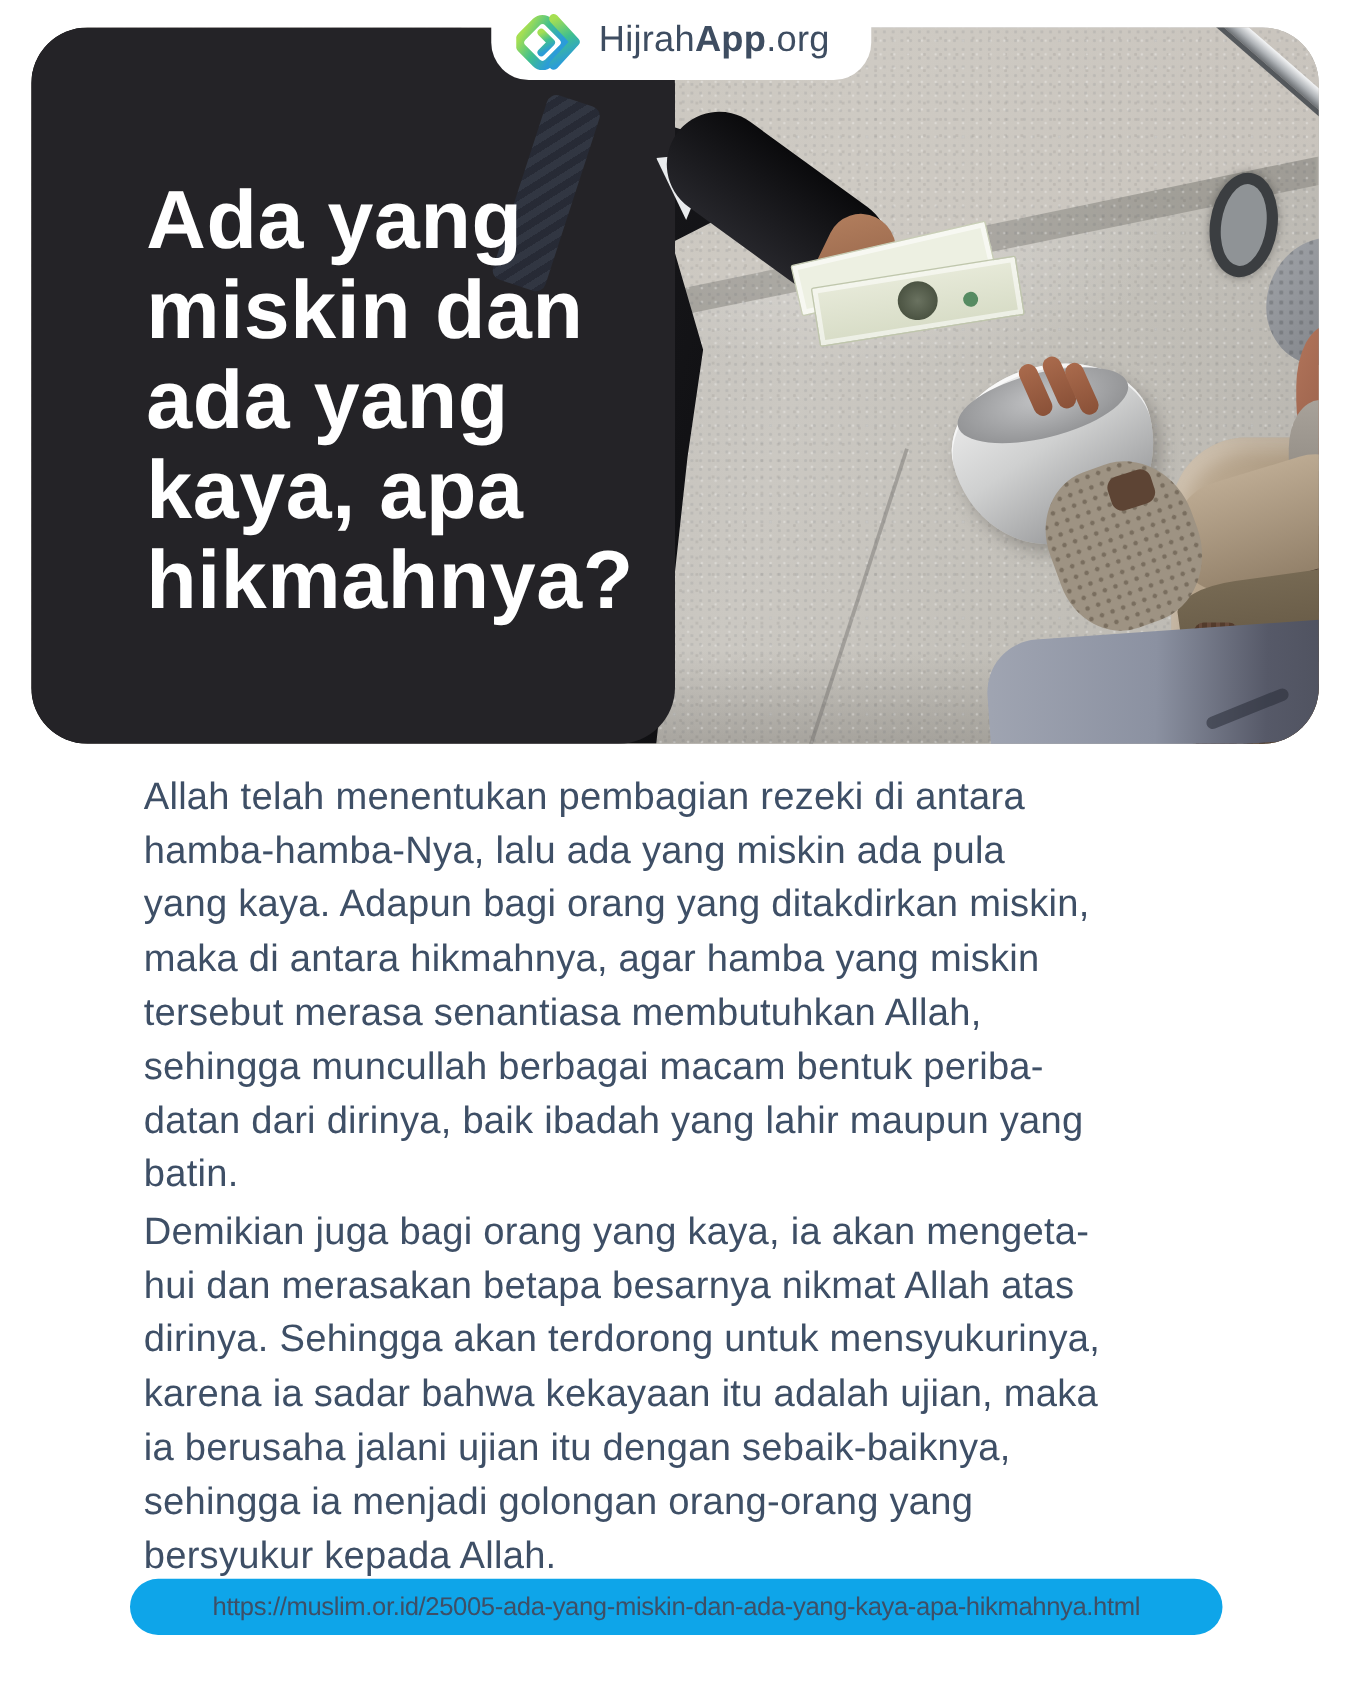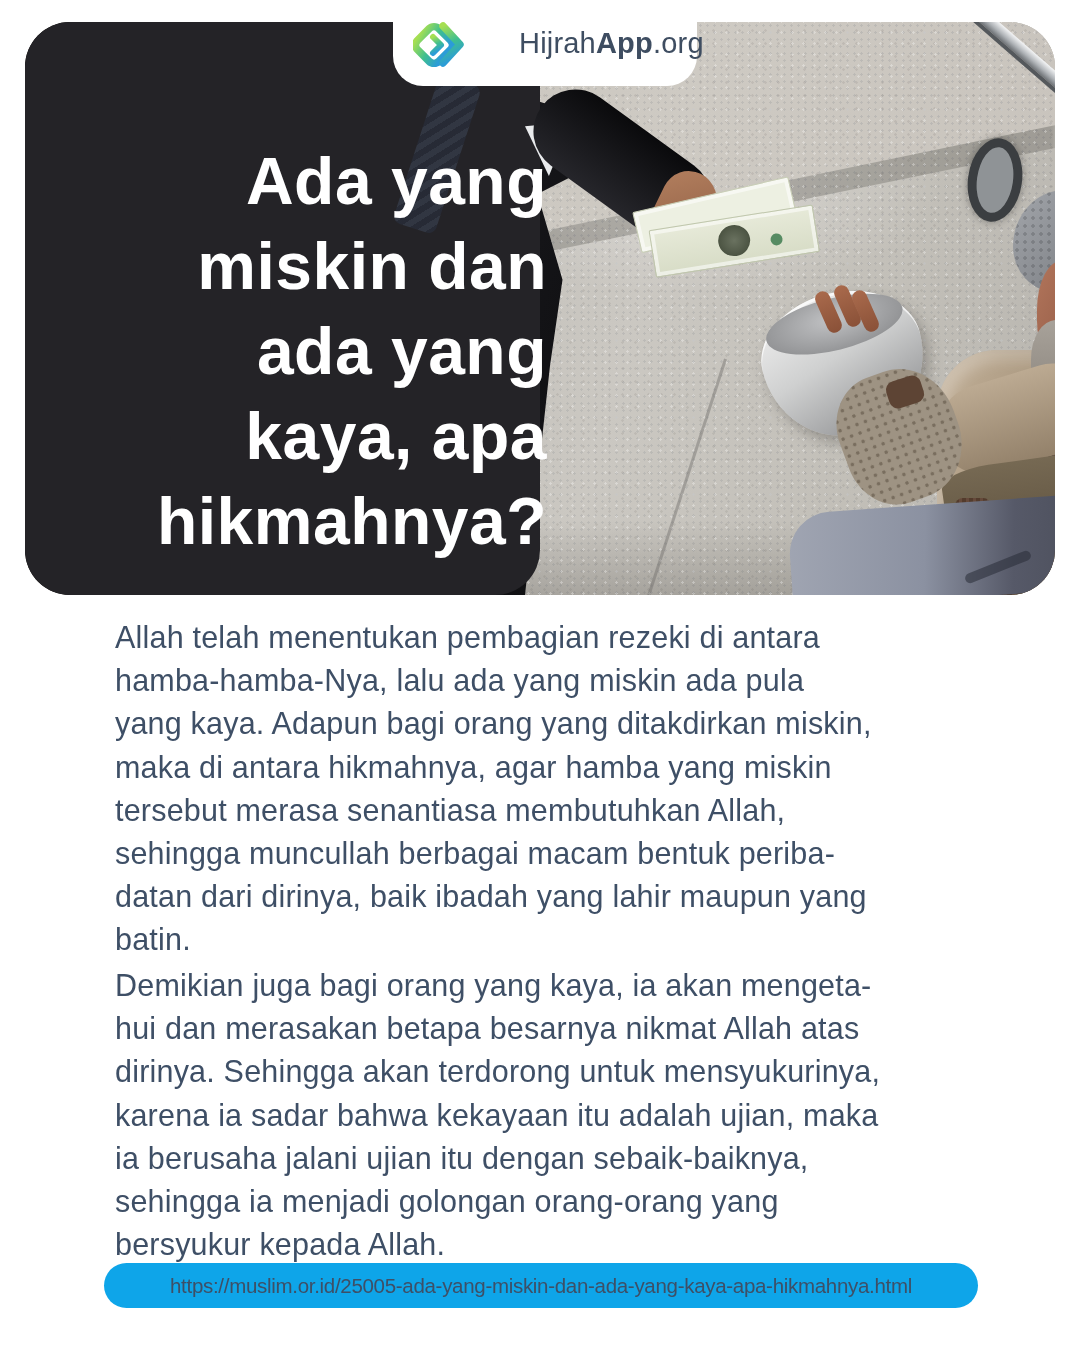--- a/index.html
+++ b/index.html
@@ -191,30 +191,29 @@
   }
 
   
   .overlay-panel{
     left:0;top:0;width:515px;height:573px;border-radius:45px;
     background:#242327;
   }
   .hero-title{
     left:92px;top:117px;margin:0;width:430px;
     white-space:pre-line;
-    font-size:66px;line-height:85px;font-weight:700;letter-spacing:.5px;
+    font-size:66px;line-height:72px;font-weight:700;letter-spacing:.5px;
     color:#ffffff;
-    text-align:right;
   }
 
   
   .logo-card{
-    left:393px;top:0;width:304px;height:86px;border-radius:0 0 30px 30px;
+    left:393px;top:0;width:304px;height:64px;border-radius:0 0 30px 30px;
     background:#ffffff;display:flex;align-items:center;padding-left:20px;
-    box-sizing:border-box;z-index:30;gap:40px;
+    box-sizing:border-box;z-index:30;
   }
   .logo-icon{width:56px;height:58px;flex:0 0 auto;}
   .logo-text{margin-left:10px;font-size:29px;color:#3e4d61;letter-spacing:.2px;white-space:nowrap;}
   .logo-text .w400{font-weight:400;}
   .logo-text .w700{font-weight:700;}
 
   
   .para{
     left:115px;width:880px;margin:0;
     white-space:pre-line;

